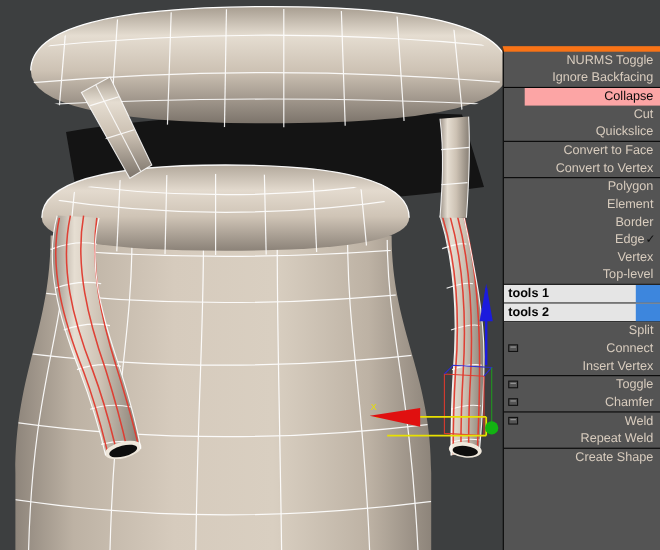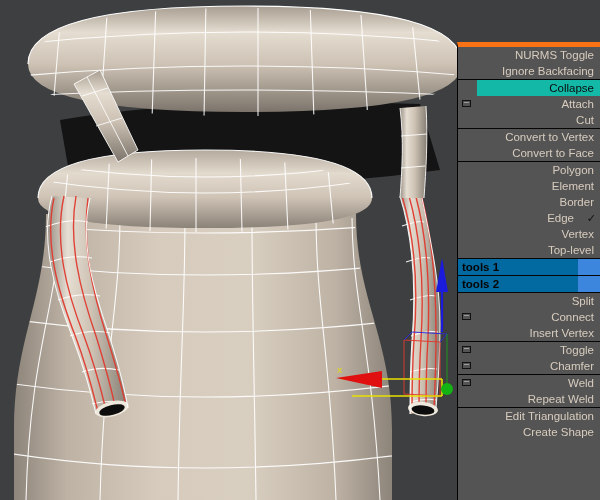--- a/index.html
+++ b/index.html
@@ -17,38 +17,38 @@
     background:#545454;border-left:1px solid #000;border-top:5px solid #f97316;
     box-sizing:border-box;overflow:hidden;
   }
   .mgroup{border-bottom:1px solid #060606;}
   .mgroup:last-child{border-bottom:none;}
   .mrow{
     position:relative;height:16px;line-height:16px;
     text-align:right;padding-right:6px;box-sizing:border-box;
     color:#d8ccbe;font-size:11.5px;white-space:nowrap;overflow:hidden;
   }
-  .mrow.hl{background:#14b8a6;color:#0a0a0a;margin-left:19px;}
+  .mrow.hl{background:#fca5a5;color:#0a0a0a;margin-left:19px;}
   .mrow .dlgicon{
     position:absolute;left:4px;top:4px;width:9px;height:7px;
     border:1px solid #111;background:#545454;box-sizing:border-box;
   }
   .mrow .dlgicon:after{
     content:"";position:absolute;left:1px;top:1px;right:1px;bottom:1px;
     border-top:1px solid #9a9a9a;box-sizing:border-box;
   }
   .mrow .chk{
     position:absolute;right:4px;top:0;font-size:11px;color:#111;line-height:16px;
   }
-  .mrow.haschk{padding-right:26px;}
+  .mrow.haschk{padding-right:14px;}
 
   
   .toolsrow{
     position:relative;height:17px;line-height:17px;
-    background:#0369a1;color:#050505;font-size:11.5px;font-weight:bold;
+    background:#e5e5e5;color:#050505;font-size:11.5px;font-weight:bold;
     text-align:left;padding-left:4px;box-sizing:border-box;overflow:hidden;
     border-bottom:1px solid #060606;
   }
   .toolsrow .swatch{
     position:absolute;right:0;top:0;width:22px;height:17px;background:#3d86dd;
   }
 </style>
 </head>
 <body>
 
@@ -276,26 +276,26 @@
     </svg>
   </div>
 
   <div id="quadmenu">
       <div class="mgroup">
         <div class="mrow"><span>NURMS Toggle</span></div>
         <div class="mrow"><span>Ignore Backfacing</span></div>
       </div>
       <div class="mgroup">
         <div class="mrow hl"><span>Collapse</span></div>
-        <div class="mrow"><span class="dlgicon"></span><span>Attach</span></div>
         <div class="mrow"><span>Cut</span></div>
-      </div>
-      <div class="mgroup">
+        <div class="mrow"><span>Quickslice</span></div>
+      </div>
+      <div class="mgroup">
+        <div class="mrow"><span>Convert to Face</span></div>
         <div class="mrow"><span>Convert to Vertex</span></div>
-        <div class="mrow"><span>Convert to Face</span></div>
       </div>
       <div class="mgroup">
         <div class="mrow"><span>Polygon</span></div>
         <div class="mrow"><span>Element</span></div>
         <div class="mrow"><span>Border</span></div>
         <div class="mrow haschk"><span>Edge</span><span class="chk">✓</span></div>
         <div class="mrow"><span>Vertex</span></div>
         <div class="mrow"><span>Top-level</span></div>
       </div>
       <div class="toolsrow"><span>tools 1</span><span class="swatch"></span></div>
@@ -307,18 +307,17 @@
       </div>
       <div class="mgroup">
         <div class="mrow"><span class="dlgicon"></span><span>Toggle</span></div>
         <div class="mrow"><span class="dlgicon"></span><span>Chamfer</span></div>
       </div>
       <div class="mgroup">
         <div class="mrow"><span class="dlgicon"></span><span>Weld</span></div>
         <div class="mrow"><span>Repeat Weld</span></div>
       </div>
       <div class="mgroup">
-        <div class="mrow"><span>Edit Triangulation</span></div>
         <div class="mrow"><span>Create Shape</span></div>
       </div>
     </div>
 
 </div>
 
 </body></html>

